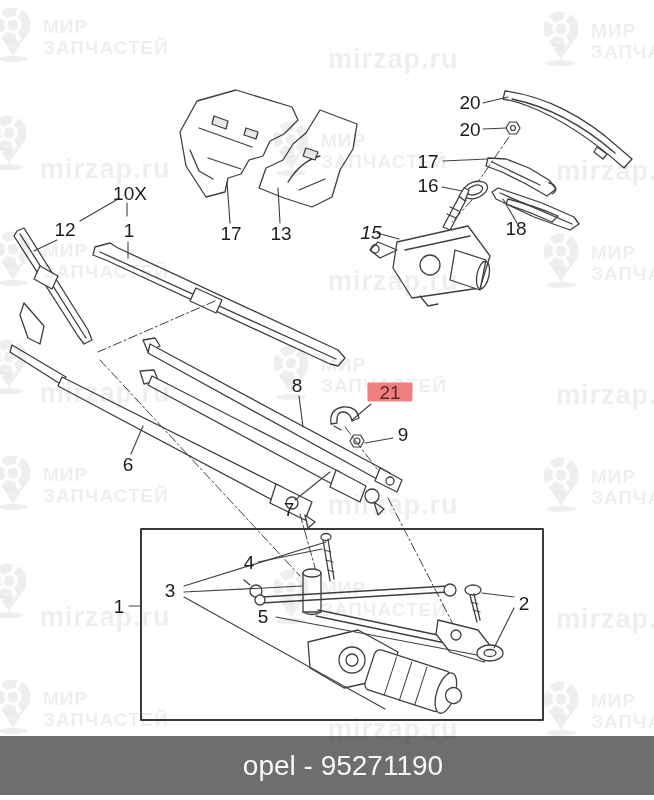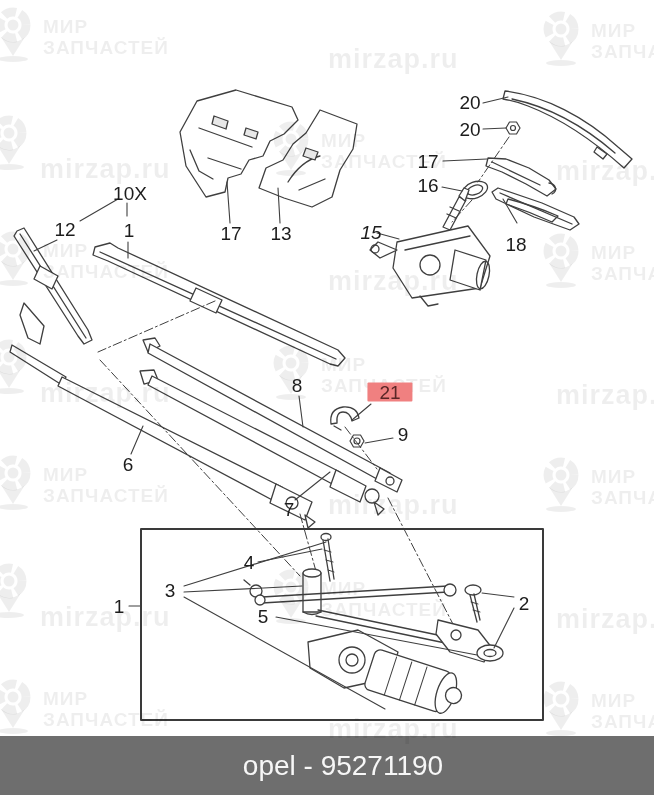--- a/index.html
+++ b/index.html
@@ -421,21 +421,21 @@
       <div class="callout" style="left: 297px; top: 385px;">8</div>
       <div class="callout" style="left: 403px; top: 434px;">9</div>
       <div class="callout" style="left: 130px; top: 193px;">10X</div>
       <div class="callout" style="left: 129px; top: 230px;">1</div>
       <div class="callout" style="left: 65px; top: 229px;">12</div>
       <div class="callout" style="left: 281px; top: 233px;">13</div>
       <div class="callout" style="left: 231px; top: 233px;">17</div>
       <div class="callout" style="left: 371px; top: 232px; font-style: italic;">15</div>
       <div class="callout" style="left: 428px; top: 185px;">16</div>
       <div class="callout" style="left: 428px; top: 161px;">17</div>
-      <div class="callout" style="left: 516px; top: 244px;">18</div>
+      <div class="callout" style="left: 516px; top: 228px;">18</div>
       <div class="callout" style="left: 470px; top: 129px;">20</div>
       <div class="callout" style="left: 470px; top: 102px;">20</div>
       <div class="callout highlighted" style="left: 390px; top: 392px; background: rgb(240, 128, 128);">21</div>
     </div>
 
   <div id="footer">
     <span>opel - 95271190</span>
   </div>
 
 </div>

